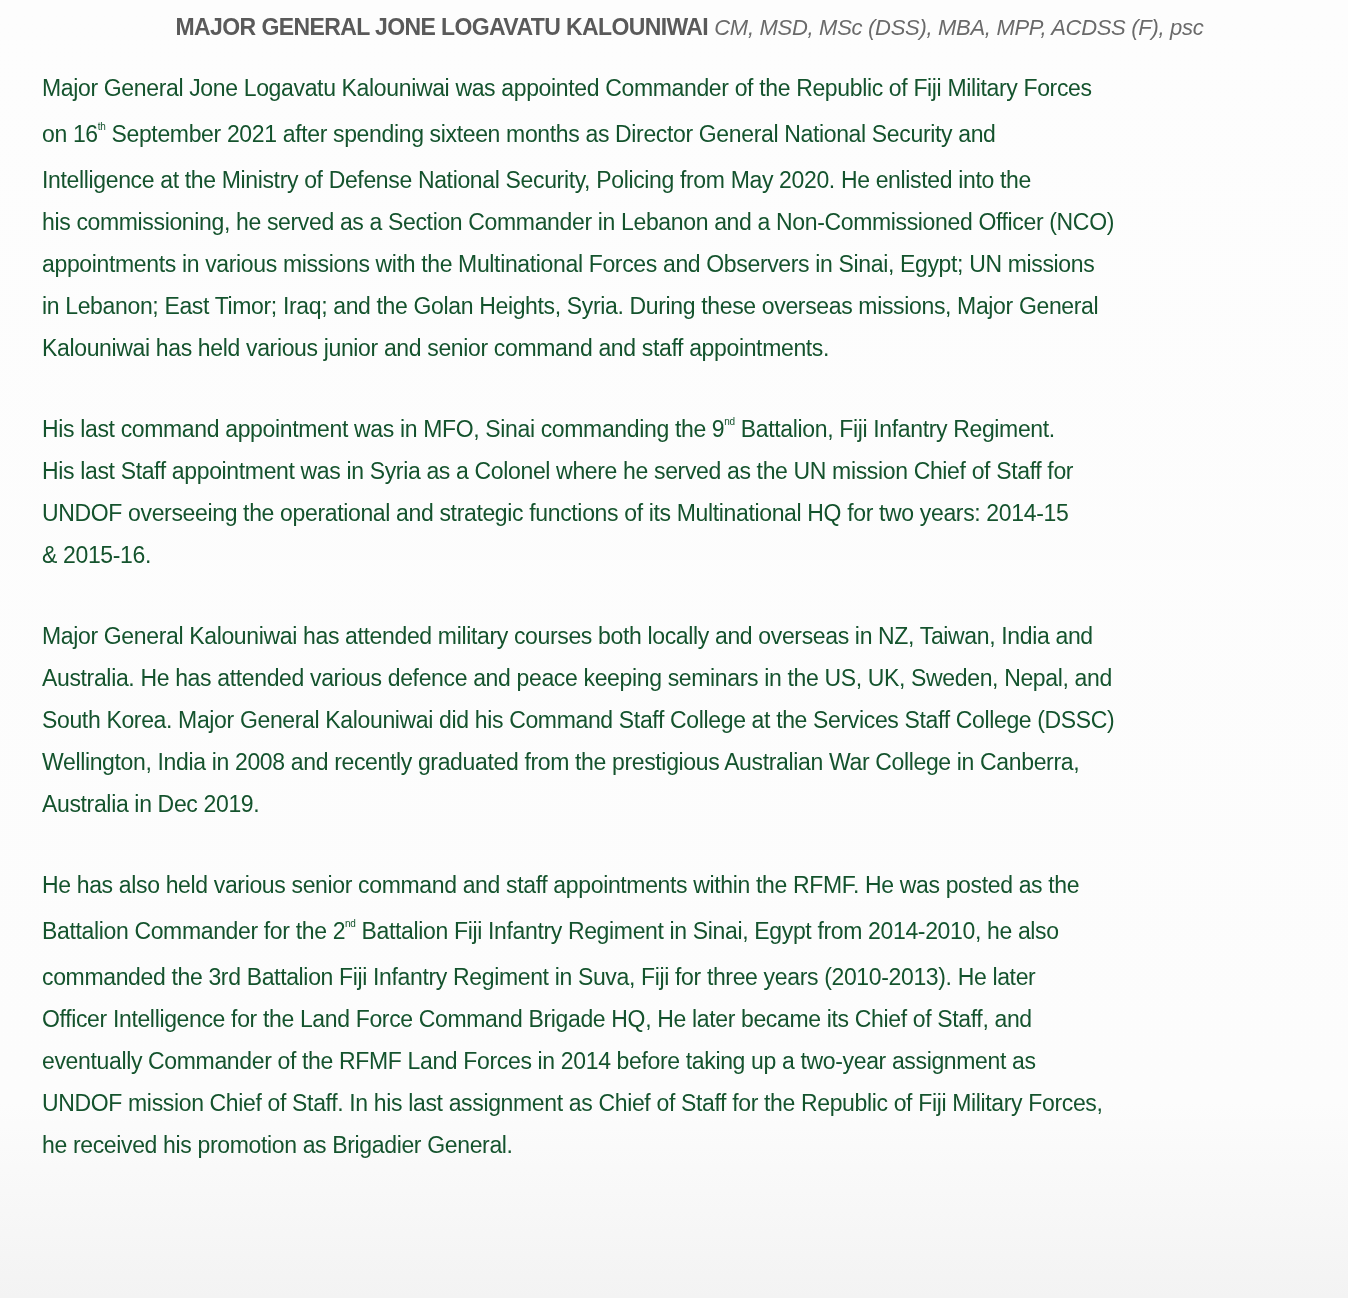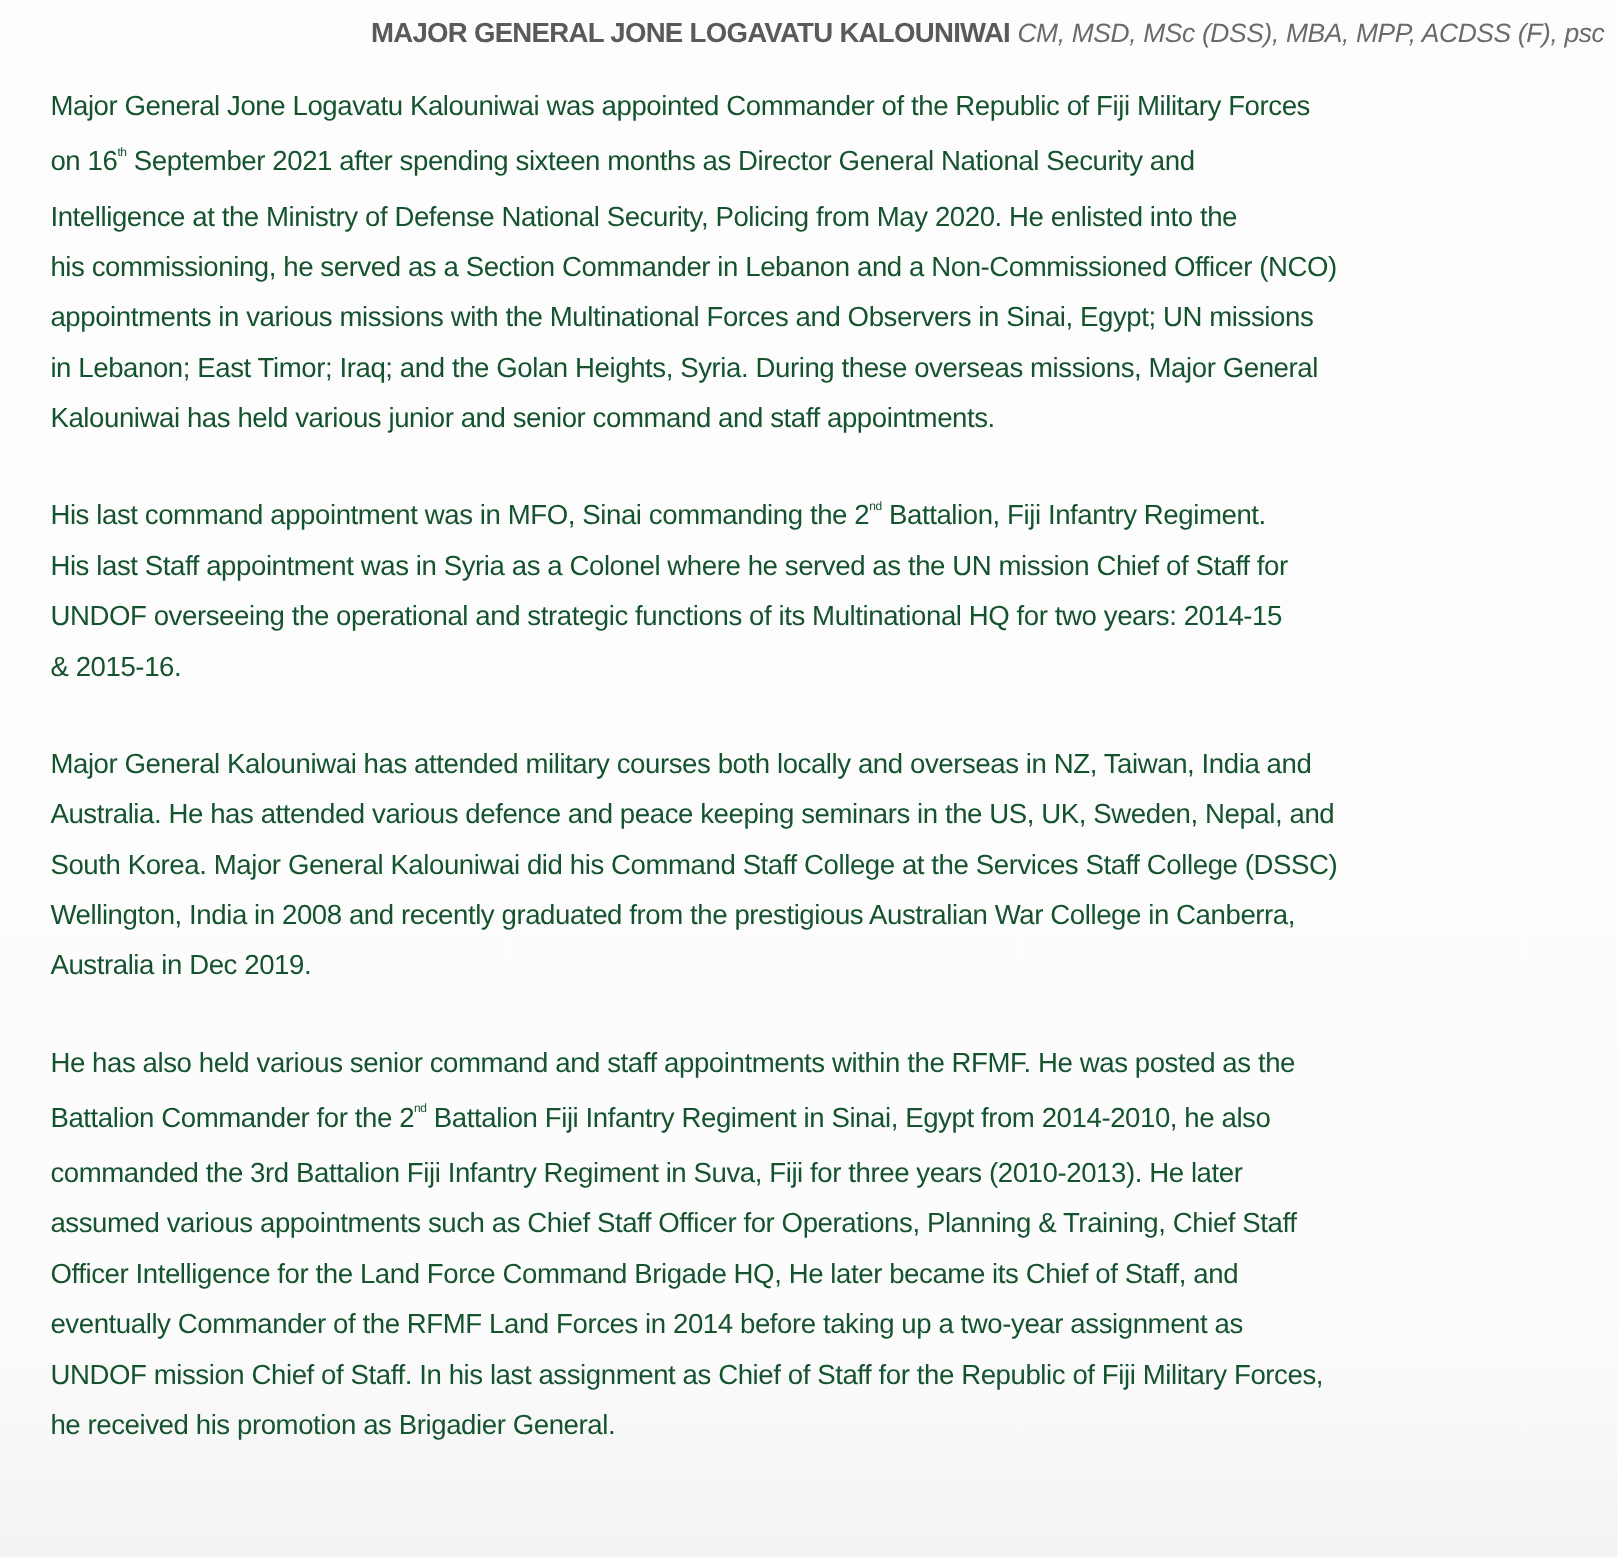--- a/index.html
+++ b/index.html
@@ -15,21 +15,21 @@
       color: #555555;
       position: relative;
     }
     .bio {
       position: absolute;
       left: 42px;
       top: 8px;
       width: 1295px;
     }
     .heading {
-      text-align: right;
+      text-align: center;
       font-size: 23px;
       line-height: 38px;
       margin: 0 0 20px 0;
       letter-spacing: -0.3px;
       color: #5a5a5a;
     }
     .heading .name {
       font-weight: bold;
       letter-spacing: -0.6px;
     }
@@ -73,37 +73,36 @@
     <span class="line">Major General Jone Logavatu Kalouniwai was appointed Commander of the Republic of Fiji Military Forces</span>
     <span class="line tall"><span>on 16</span><sup>th</sup><span> September 2021 after spending sixteen months as Director General National Security and</span></span>
     <span class="line">Intelligence at the Ministry of Defense National Security, Policing from May 2020. He enlisted into the</span>
     <span class="line">his commissioning, he served as a Section Commander in Lebanon and a Non-Commissioned Officer (NCO)</span>
     <span class="line">appointments in various missions with the Multinational Forces and Observers in Sinai, Egypt; UN missions</span>
     <span class="line">in Lebanon; East Timor; Iraq; and the Golan Heights, Syria. During these overseas missions, Major General</span>
     <span class="line">Kalouniwai has held various junior and senior command and staff appointments.</span>
   </div>
 
   <div class="para">
-    <span class="line"><span>His last command appointment was in MFO, Sinai commanding the 2</span><sup>nd</sup><span> Battalion, Fiji Infantry Regiment.</span></span>
+    <span class="line"><span>His last command appointment was in MFO, Sinai commanding the 9</span><sup>nd</sup><span> Battalion, Fiji Infantry Regiment.</span></span>
     <span class="line">His last Staff appointment was in Syria as a Colonel where he served as the UN mission Chief of Staff for</span>
     <span class="line">UNDOF overseeing the operational and strategic functions of its Multinational HQ for two years: 2014-15</span>
     <span class="line">&amp; 2015-16.</span>
   </div>
 
   <div class="para">
     <span class="line">Major General Kalouniwai has attended military courses both locally and overseas in NZ, Taiwan, India and</span>
     <span class="line">Australia. He has attended various defence and peace keeping seminars in the US, UK, Sweden, Nepal, and</span>
     <span class="line">South Korea. Major General Kalouniwai did his Command Staff College at the Services Staff College (DSSC)</span>
     <span class="line">Wellington, India in 2008 and recently graduated from the prestigious Australian War College in Canberra,</span>
     <span class="line">Australia in Dec 2019.</span>
   </div>
 
   <div class="para">
     <span class="line">He has also held various senior command and staff appointments within the RFMF. He was posted as the</span>
     <span class="line tall"><span>Battalion Commander for the 2</span><sup>nd</sup><span> Battalion Fiji Infantry Regiment in Sinai, Egypt from 2014-2010, he also</span></span>
     <span class="line">commanded the 3rd Battalion Fiji Infantry Regiment in Suva, Fiji for three years (2010-2013). He later</span>
-    <span class="line">assumed various appointments such as Chief Staff Officer for Operations, Planning &amp; Training, Chief Staff</span>
     <span class="line">Officer Intelligence for the Land Force Command Brigade HQ, He later became its Chief of Staff, and</span>
     <span class="line">eventually Commander of the RFMF Land Forces in 2014 before taking up a two-year assignment as</span>
     <span class="line">UNDOF mission Chief of Staff. In his last assignment as Chief of Staff for the Republic of Fiji Military Forces,</span>
     <span class="line">he received his promotion as Brigadier General.</span>
   </div>
 </div>
 
 </body></html>

